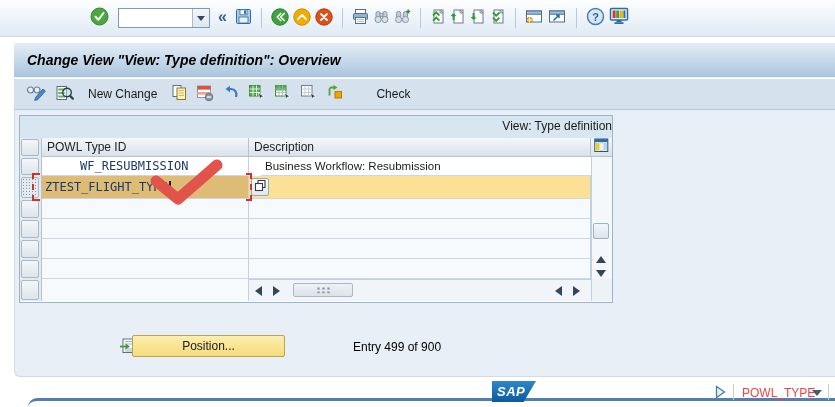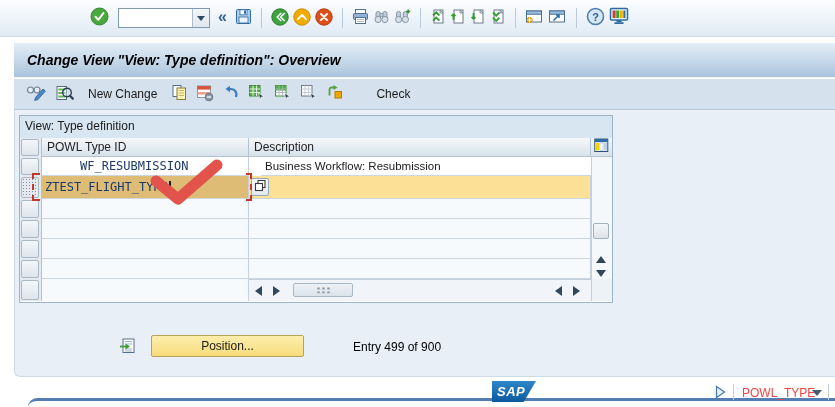--- a/index.html
+++ b/index.html
@@ -31,21 +31,21 @@
   .txt-btn { font:12px "Liberation Sans",sans-serif; color:#1a1a1a; margin:0 10px; background:none; border:none; }
   .chk-lbl { font:12px "Liberation Sans",sans-serif; color:#1a1a1a; margin-left:2px; }
 
   
   .content { position:absolute; left:14px; right:0; top:110px; height:267px;
     background:#e9eff6; border-left:1px solid #cfdbe6; border-bottom:1px solid #cfdbe6; border-bottom-left-radius:6px; }
 
   .groupbox { position:absolute; left:4px; top:5px; width:594px; height:188px;
     border:1px solid #9db4c8; background:#fff; }
   .grp-title { position:absolute; left:0; top:0; width:592px; height:30px; background:#d8e6f2;
-    border-bottom:1px solid #b9c9d9; font:12px "Liberation Sans",sans-serif; color:#1a1a1a; line-height:21px; padding-left:5px; }
+    border-bottom:1px solid #b9c9d9; font:12px "Liberation Sans",sans-serif; color:#1a1a1a; line-height:21px; padding-left:5px;text-align:right; }
 
   .colh { position:absolute; height:19px; background:linear-gradient(#f4f8fb,#d8e1ea);
     border-right:1px solid #b5c2cf; border-bottom:1px solid #b5c2cf;
     font:12px "Liberation Sans",sans-serif; color:#222; line-height:18px; padding-left:5px; }
   .cell { position:absolute; background:#fff; border-right:1px solid #c6d1dc; border-bottom:1px solid #cdd7e1; overflow:hidden; }
   .cell.empty { background:#f7fafc; }
   .mono { font:12px "DejaVu Sans Mono", monospace; color:#1e3a68; }
   .selcell { position:absolute; width:22px; background:#e4eaf0; border-right:1px solid #b5c2cf; }
   .selbtn { position:absolute; left:1px; top:1px; right:2px; bottom:1px;
     background:linear-gradient(#f4f7fa,#dde4eb); border:1px solid #a9b8c6; border-radius:2px; }
@@ -80,21 +80,21 @@
 
   .tri { width:0; height:0; position:absolute; }
   .tri.up   { border-left:5px solid transparent; border-right:5px solid transparent; border-bottom:7px solid #33475a; }
   .tri.down { border-left:5px solid transparent; border-right:5px solid transparent; border-top:7px solid #33475a; }
   .tri.left { border-top:5px solid transparent; border-bottom:5px solid transparent; border-right:7px solid #33475a; }
   .tri.right{ border-top:5px solid transparent; border-bottom:5px solid transparent; border-left:7px solid #33475a; }
 
   .ann-check { position:absolute; left:128px; top:40px; z-index:9; }
 
   
-  .pos-btn { position:absolute; left:136px; top:225px; width:153px; height:22px;
+  .pos-btn { position:absolute; left:117px; top:225px; width:153px; height:22px;
     background:linear-gradient(#fdeeae,#f5dc7a); border:1px solid #b7a45a; border-radius:2px;
     font:12px "Liberation Sans",sans-serif; color:#1a1a1a;text-align:center; }
   .pos-icon { position:absolute; left:104px; top:227px; }
   .entry-status { position:absolute; left:338px; top:230px; font:12px "Liberation Sans",sans-serif; color:#000; }
 
   
   .status-line { position:absolute; left:28px; right:0; top:398px; height:9px;
     border-top:3px solid #527eb2; border-top-left-radius:10px; }
   .sap-logo { position:absolute; left:492px; top:381px; width:44px; height:21px;
     background:linear-gradient(#2f86c8,#0c5a9e); clip-path:polygon(0 0,100% 0,72% 100%,0 100%);

